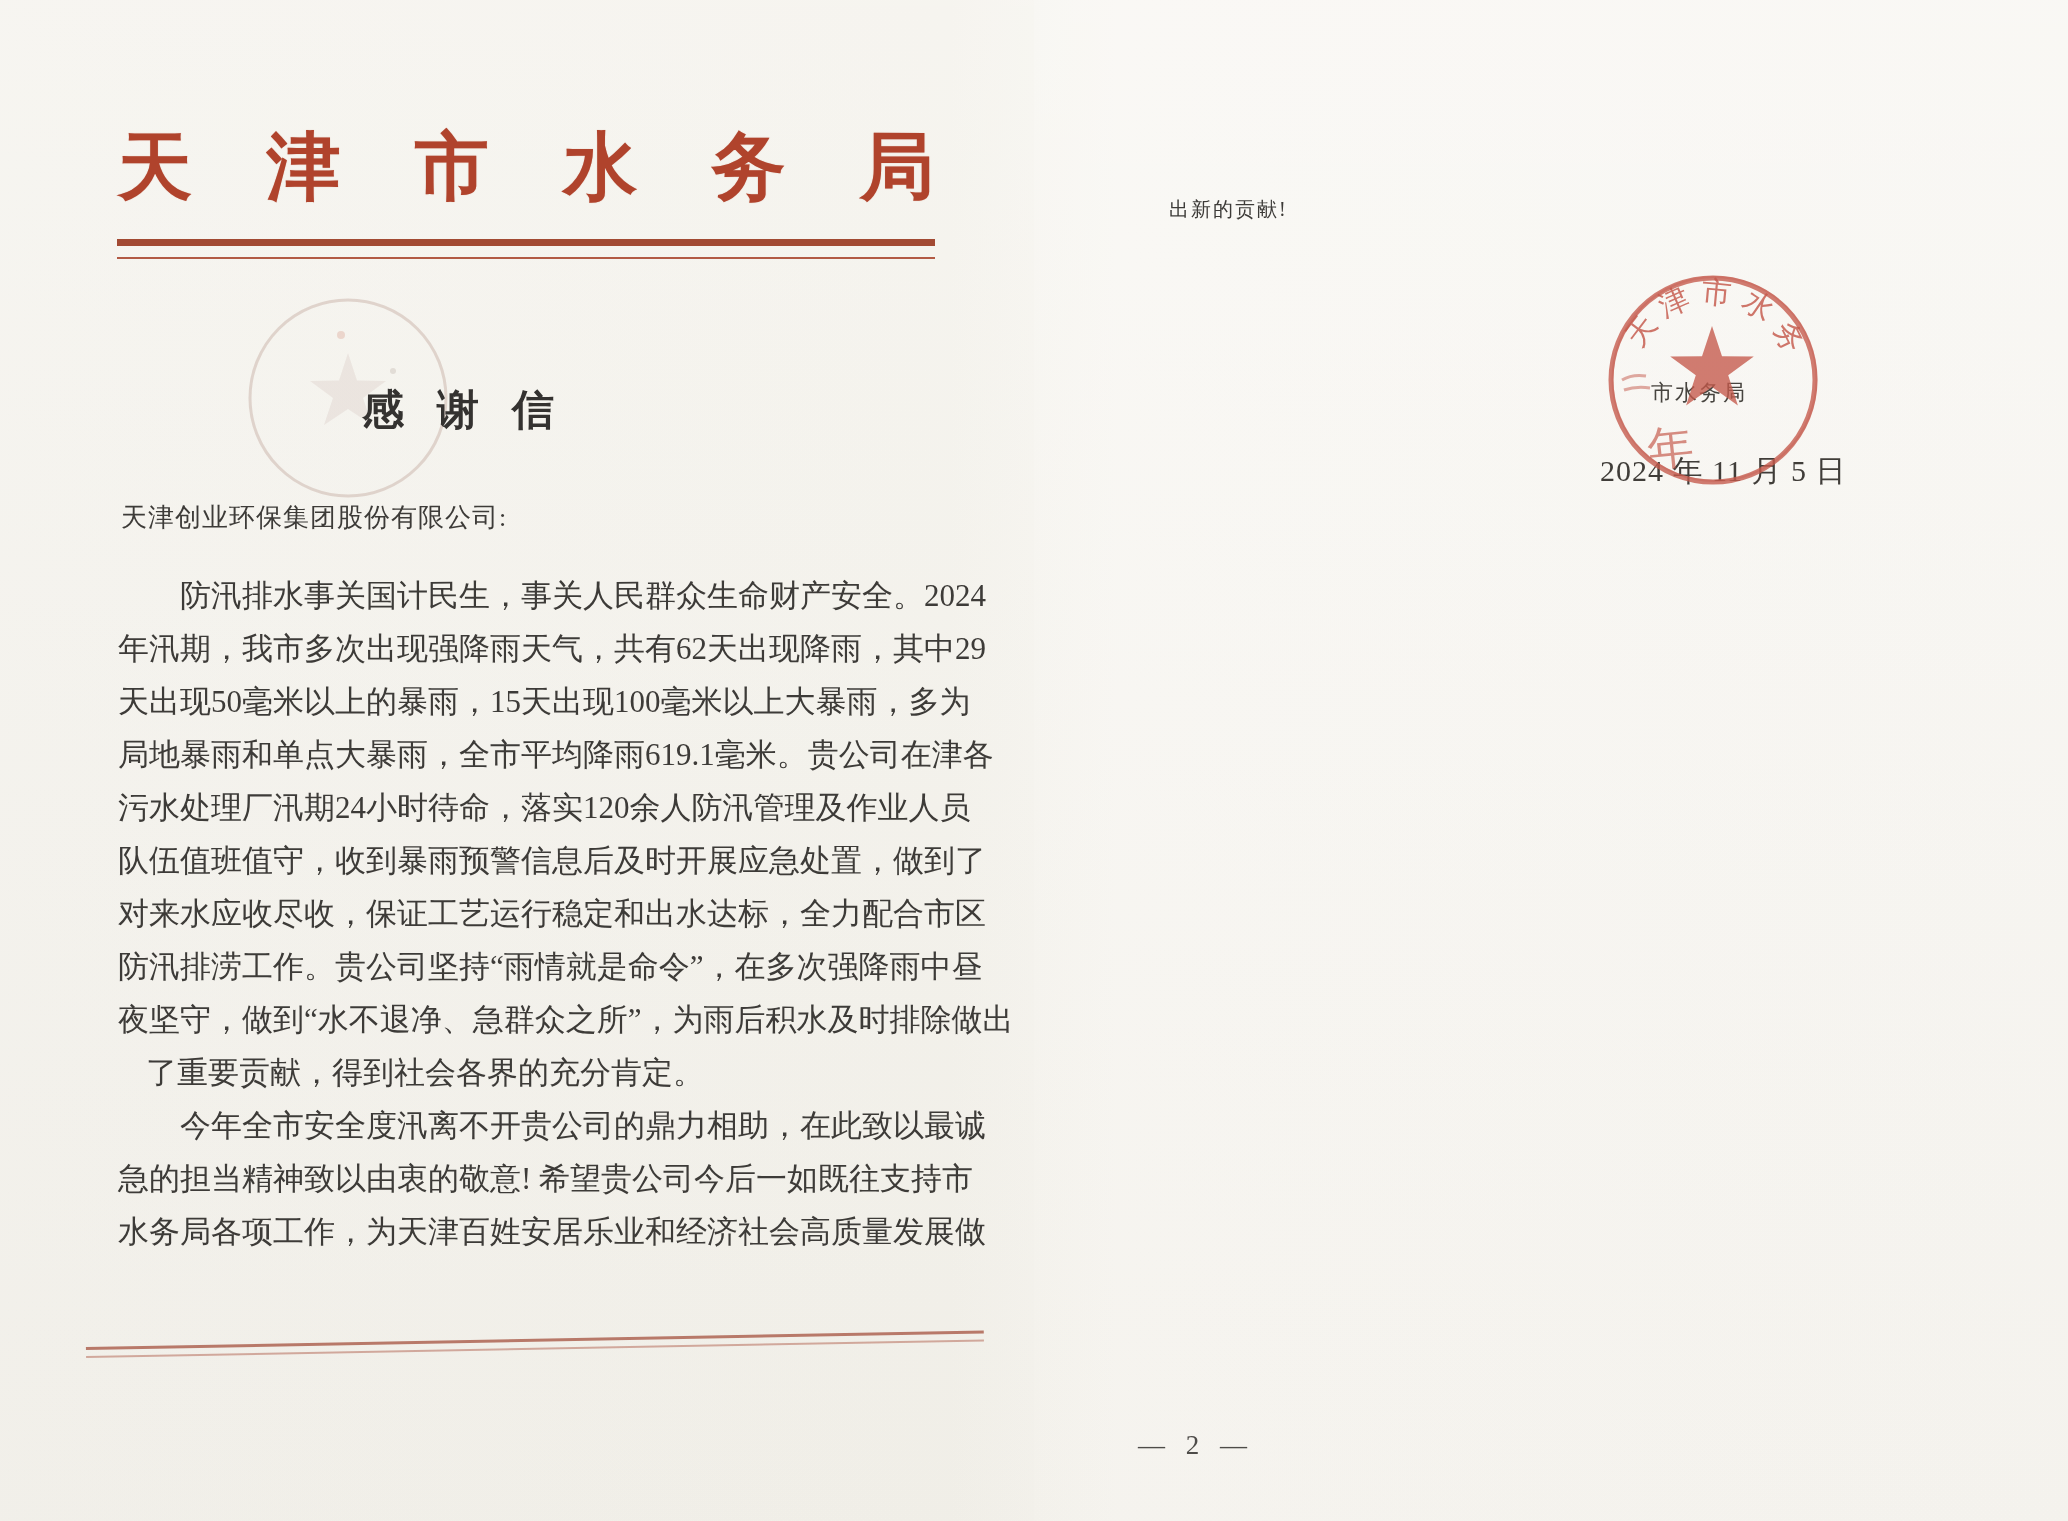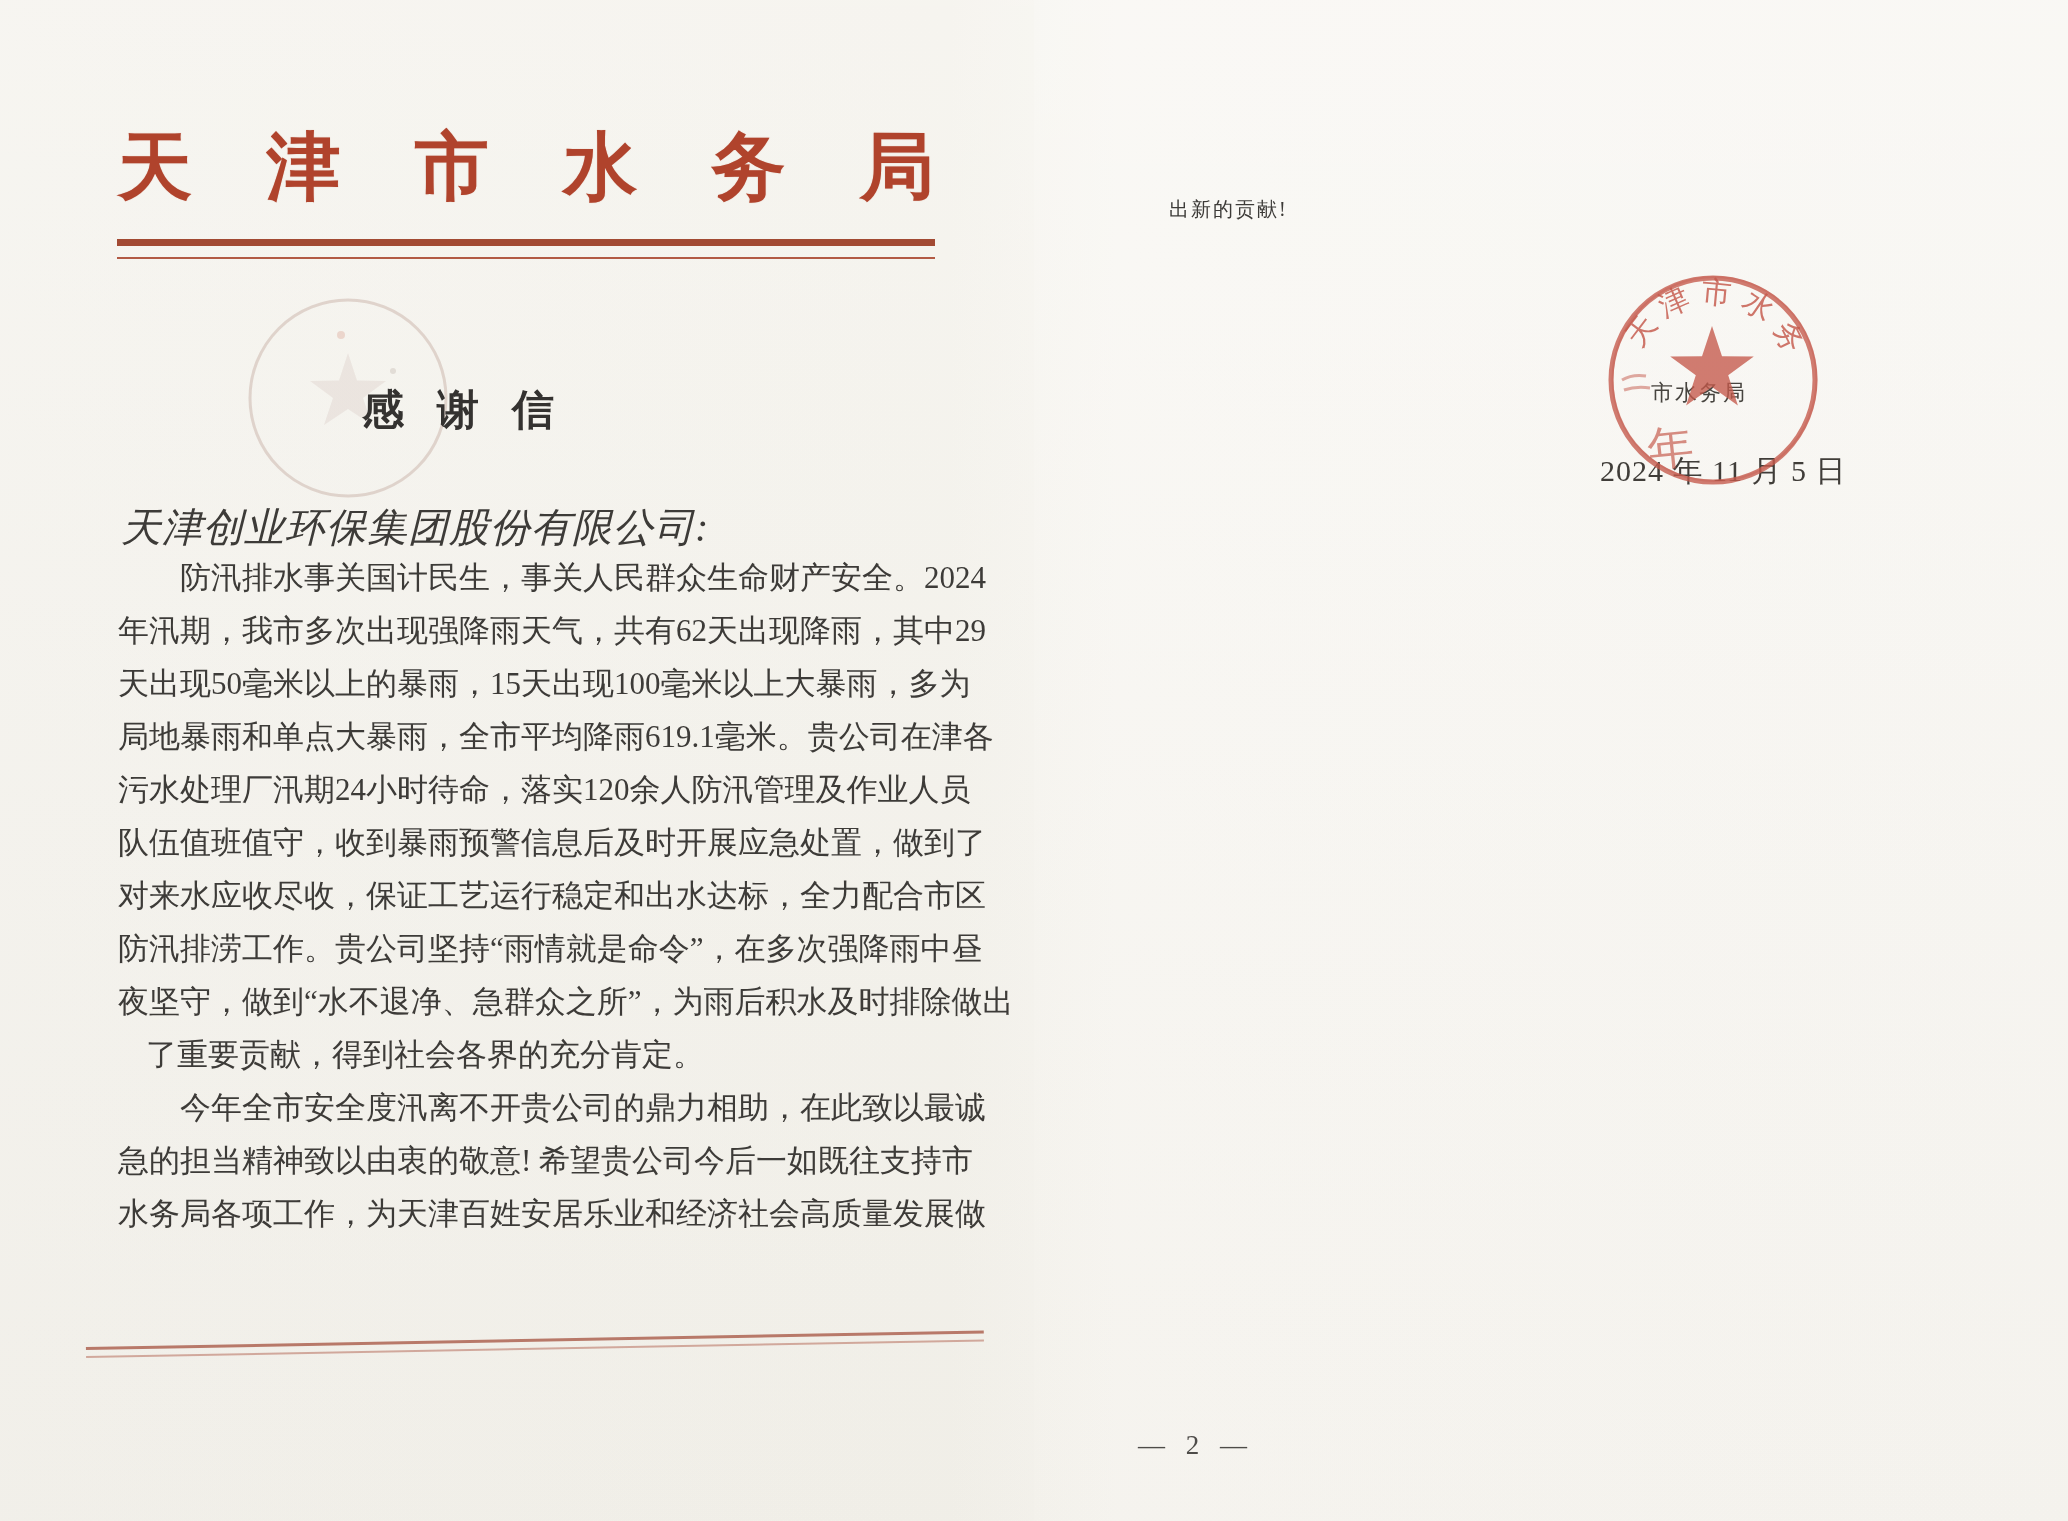--- a/index.html
+++ b/index.html
@@ -32,25 +32,25 @@
 
   
   .letter-title{
     position:absolute;left:362px;top:382px;
     font-size:42px;font-weight:700;color:#343230;
     letter-spacing:33px;white-space:nowrap;
   }
 
   .salutation{
     position:absolute;left:121px;top:500px;
-    font-size:40px;color:#3d3b38;letter-spacing:1px;white-space:nowrap;font-style:italic;
+    font-size:26px;color:#3d3b38;letter-spacing:1px;white-space:nowrap;
   }
 
   
-  .body-block{position:absolute;left:118px;top:551px;width:802px;}
+  .body-block{position:absolute;left:118px;top:569px;width:802px;}
   .body-line{
     height:53px;line-height:53px;font-size:31px;color:#3d3b38;
     text-align:justify;text-align-last:justify;white-space:nowrap;
   }
   .body-line.indent{padding-left:62px;}
   .body-line.para-end{text-align-last:left;margin-left:28px;}
 
   .footer-rule{
     position:absolute;left:86px;top:1347px;width:898px;height:6px;
     border-top:3px solid rgba(170,92,74,.8);

